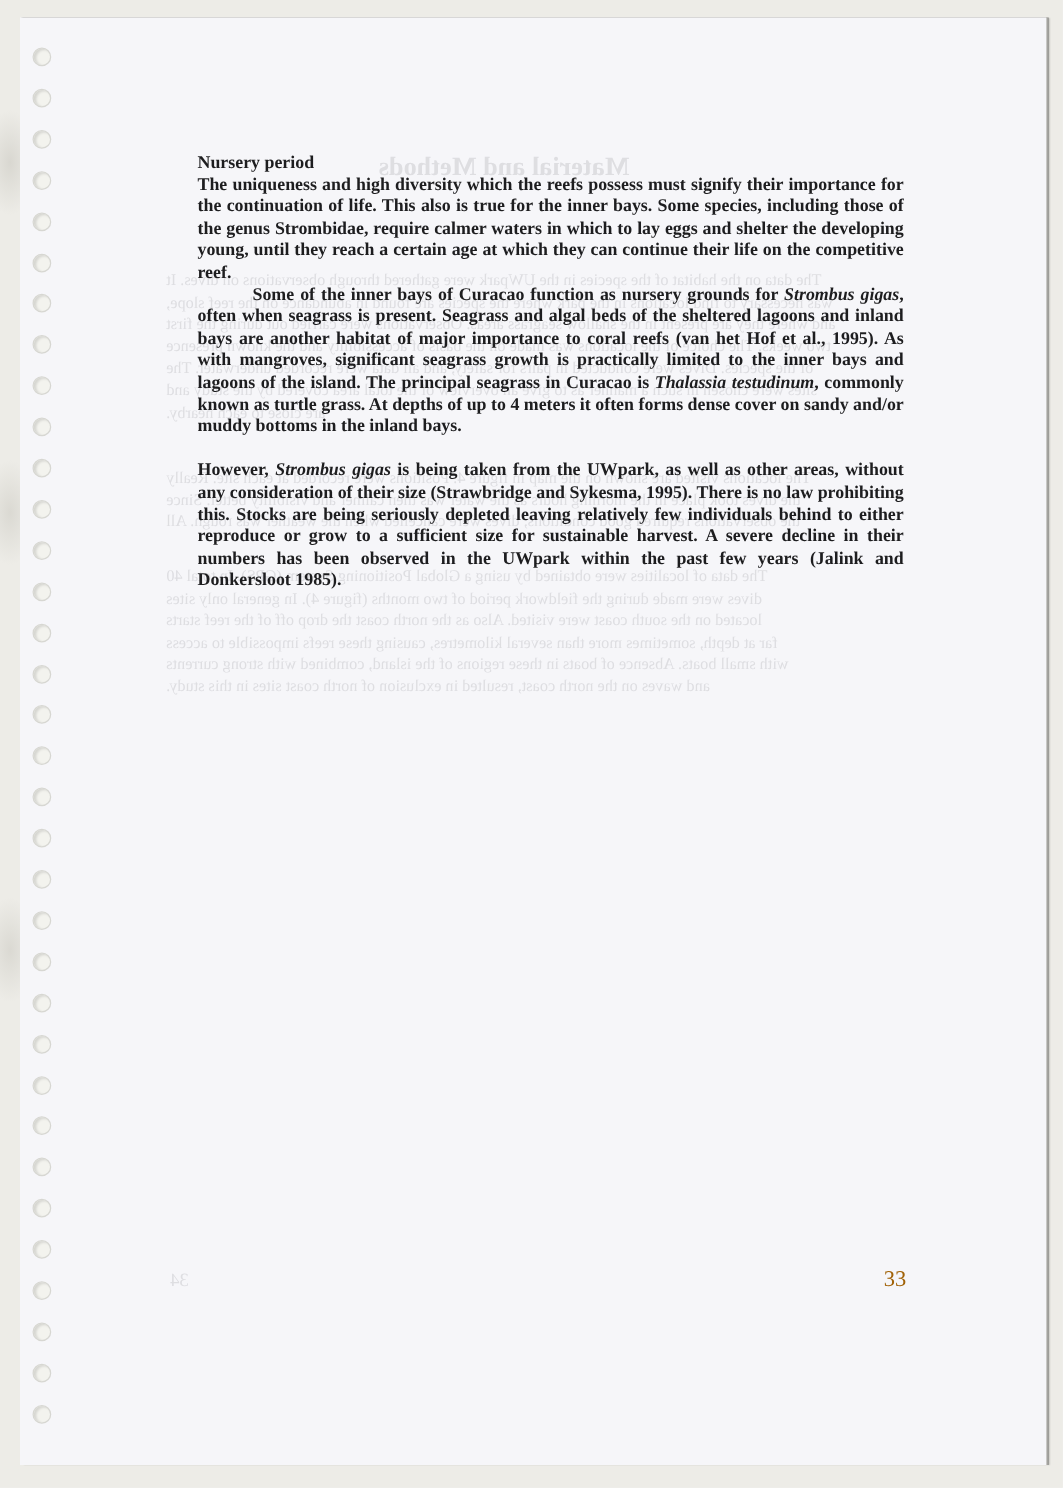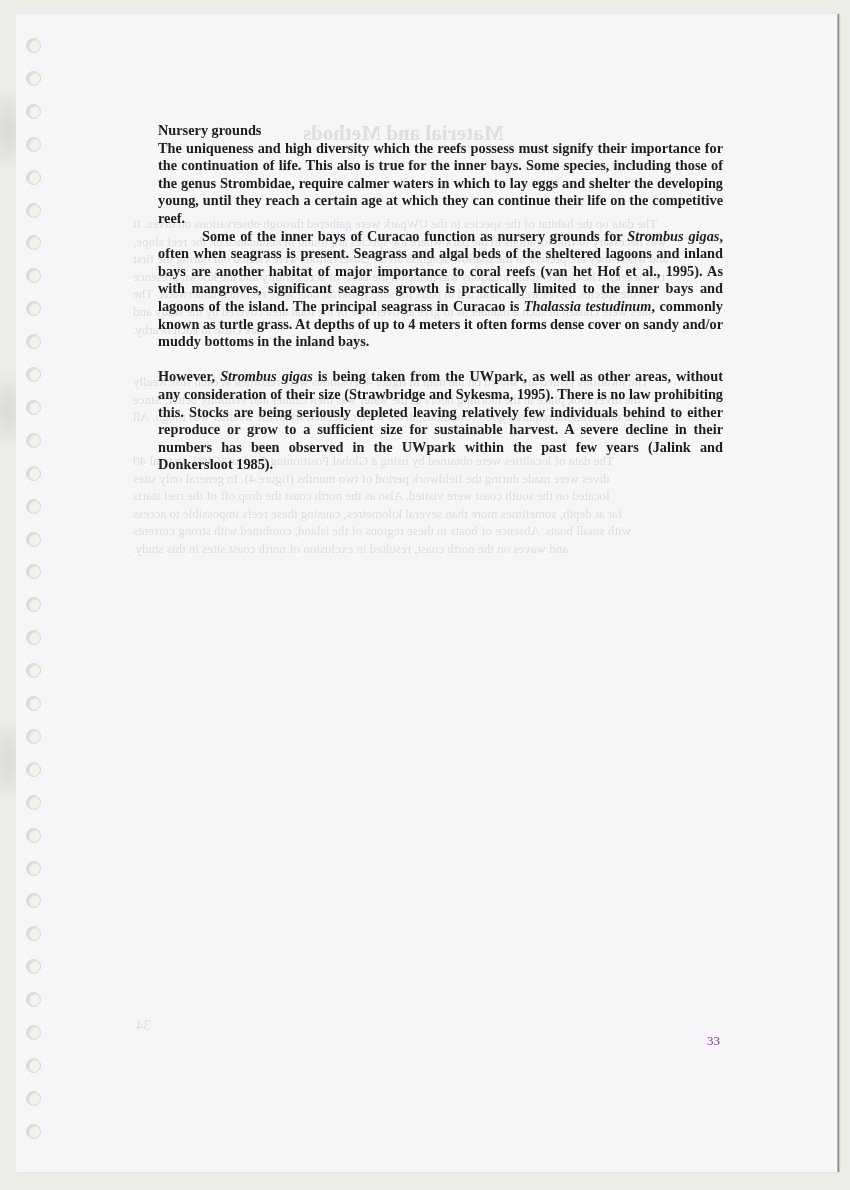--- a/index.html
+++ b/index.html
@@ -85,23 +85,22 @@
       text-align-last: left;
       font-weight: bold;
     }
     .indent { text-indent: 44px; }
     .gap { margin-top: 17.6px; }
     .page-number {
       position: absolute;
       left: 691px;
       top: 999px;
       font-family: "Liberation Serif", "DejaVu Serif", serif;
-      font-size: 13px;
-      color: #a21caf;
-      margin-top: 20px;
+      font-size: 18px;
+      color: #a16207;
     }
     i { font-style: italic; }
   </style>
 </head>
 <body>
 
 <div class="scan-bg"></div>
 
 <div class="page" id="page">
   <div id="holes">
@@ -160,21 +159,21 @@
       <span class="ghost-line">The data of localities were obtained by using a Global Positioning System (GPS). In total 40</span>
       <span class="ghost-line">dives were made during the fieldwork period of two months (figure 4). In general only sites</span>
       <span class="ghost-line">located on the south coast were visited. Also as the north coast the drop off of the reef starts</span>
       <span class="ghost-line">far at depth, sometimes more than several kilometres, causing these reefs impossible to access</span>
       <span class="ghost-line">with small boats. Absence of boats in these regions of the island, combined with strong currents</span>
       <span class="ghost-line">and waves on the north coast, resulted in exclusion of north coast sites in this study.</span>
     </div>
   <div class="ghost ghost-page">34</div>
 
   <div class="content">
-    <p class="heading">Nursery grounds</p>
+    <p class="heading">Nursery period</p>
     <div id="paragraphs">
         <p class="para"><span>The uniqueness and high diversity which the reefs possess must signify their importance for the continuation of life. This also is true for the inner bays. Some species, including those of the genus Strombidae, require calmer waters in which to lay eggs and shelter the developing young, until they reach a certain age at which they can continue their life on the competitive reef.</span></p>
         <p class="para indent"><span>Some of the inner bays of Curacao function as nursery grounds for </span><i>Strombus gigas</i><span>, often when seagrass is present. Seagrass and algal beds of the sheltered lagoons and inland bays are another habitat of major importance to coral reefs (van het Hof et al., 1995). As with mangroves, significant seagrass growth is practically limited to the inner bays and lagoons of the island. The principal seagrass in Curacao is </span><i>Thalassia testudinum</i><span>, commonly known as turtle grass. At depths of up to 4 meters it often forms dense cover on sandy and/or muddy bottoms in the inland bays.</span></p>
         <p class="para gap"><span>However, </span><i>Strombus gigas</i><span> is being taken from the UWpark, as well as other areas, without any consideration of their size (Strawbridge and Sykesma, 1995). There is no law prohibiting this. Stocks are being seriously depleted leaving relatively few individuals behind to either reproduce or grow to a sufficient size for sustainable harvest. A severe decline in their numbers has been observed in the UWpark within the past few years (Jalink and Donkersloot 1985).</span></p>
       </div>
   </div>
 
   <div class="page-number">33</div>
 </div>
 

